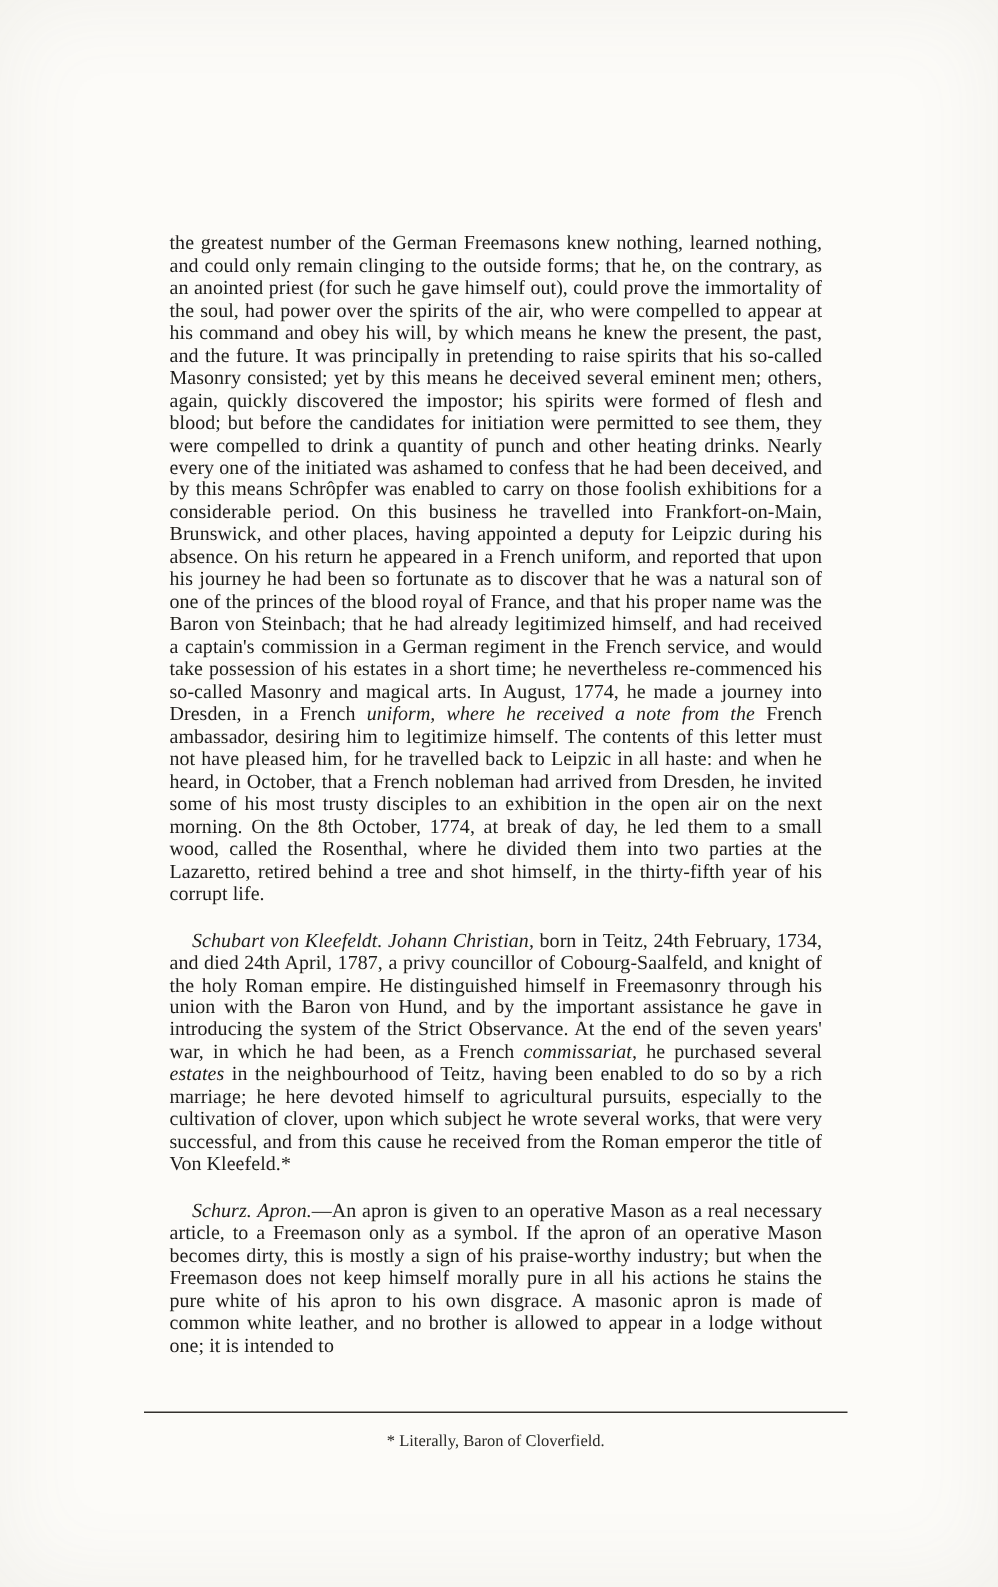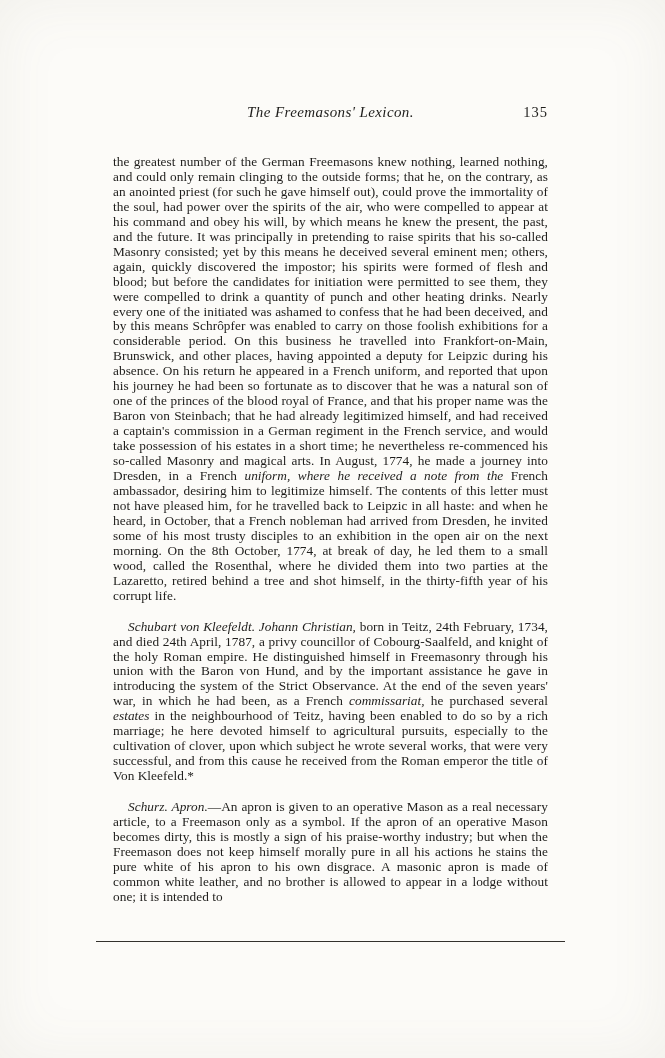--- a/index.html
+++ b/index.html
@@ -78,28 +78,25 @@
     font-size: 11px;
     line-height: 14px;
     color: #2b2a27;
   }
 </style>
 </head>
 <body>
 
 <div class="page">
 
-  <div class="running-header">
-    <div class="header-title">The Freemasons' Lexicon.</div>
-    <div class="page-number">135</div>
-  </div>
 
   <div class="text-block">
 
   <p><span>the greatest number of the German Freemasons knew nothing, learned nothing, and could only remain clinging to the outside forms; that he, on the contrary, as an anointed priest (for such he gave himself out), could prove the immortality of the soul, had power over the spirits of the air, who were compelled to appear at his command and obey his will, by which means he knew the present, the past, and the future.  It was principally in pretending to raise spirits that his so-called Masonry consisted; yet by this means he deceived several eminent men; others, again, quickly discovered the impostor; his spirits were formed of flesh and blood; but before the candidates for initiation were permitted to see them, they were compelled to drink a quantity of punch and other heating drinks.  Nearly every one of the initiated was ashamed to confess that he had been deceived, and by this means Schrôpfer was enabled to carry on those foolish exhibitions for a considerable period.  On this business he travelled into Frankfort-on-Main, Brunswick, and other places, having appointed a deputy for Leipzic during his absence.  On his return he appeared in a French uniform, and reported that upon his journey he had been so fortunate as to discover that he was a natural son of one of the princes of the blood royal of France, and that his proper name was the Baron von Steinbach; that he had already legitimized himself, and had received a captain's commission in a German regiment in the French service, and would take possession of his estates in a short time; he nevertheless re-commenced his so-called Masonry and magical arts.  In August, 1774, he made a journey into Dresden, in a French </span><span class="italic">uniform, where he received a note from the </span><span>French ambassador, desiring him to legitimize himself.  The contents of this letter must not have pleased him, for he travelled back to Leipzic in all haste: and when he heard, in October, that a French nobleman had arrived from Dresden, he invited some of his most trusty disciples to an exhibition in the open air on the next morning.  On the 8th October, 1774, at break of day, he led them to a small wood, called the Rosenthal, where he divided them into two parties at the Lazaretto, retired behind a tree and shot himself, in the thirty-fifth year of his corrupt life.</span></p>
       <p class="indent"><span class="italic">Schubart von Kleefeldt.  Johann Christian,</span><span> born in Teitz, 24th February, 1734, and died 24th April, 1787, a privy councillor of Cobourg-Saalfeld, and knight of the holy Roman empire.  He distinguished himself in Freemasonry through his union with the Baron von Hund, and by the important assistance he gave in introducing the system of the Strict Observance.  At the end of the seven years' war, in which he had been, as a French </span><span class="italic">commissariat,</span><span> he purchased several </span><span class="italic">estates</span><span> in the neighbourhood of Teitz, having been enabled to do so by a rich marriage; he here devoted himself to agricultural pursuits, especially to the cultivation of clover, upon which subject he wrote several works, that were very successful, and from this cause he received from the Roman emperor the title of Von Kleefeld.*</span></p>
       <p class="indent"><span class="italic">Schurz.  Apron.</span><span>—An apron is given to an operative Mason as a real necessary article, to a Freemason only as a symbol.  If the apron of an operative Mason becomes dirty, this is mostly a sign of his praise-worthy industry; but when the Freemason does not keep himself morally pure in all his actions he stains the pure white of his apron to his own disgrace.  A masonic apron is made of common white leather, and no brother is allowed to appear in a lodge without one; it is intended to</span></p>
     </div>
 
   <div class="footnote-rule"></div>
 
+  <div class="footnote">* Literally, Baron of Cloverfield.</div>
 
 </div>
 
 </body></html>

